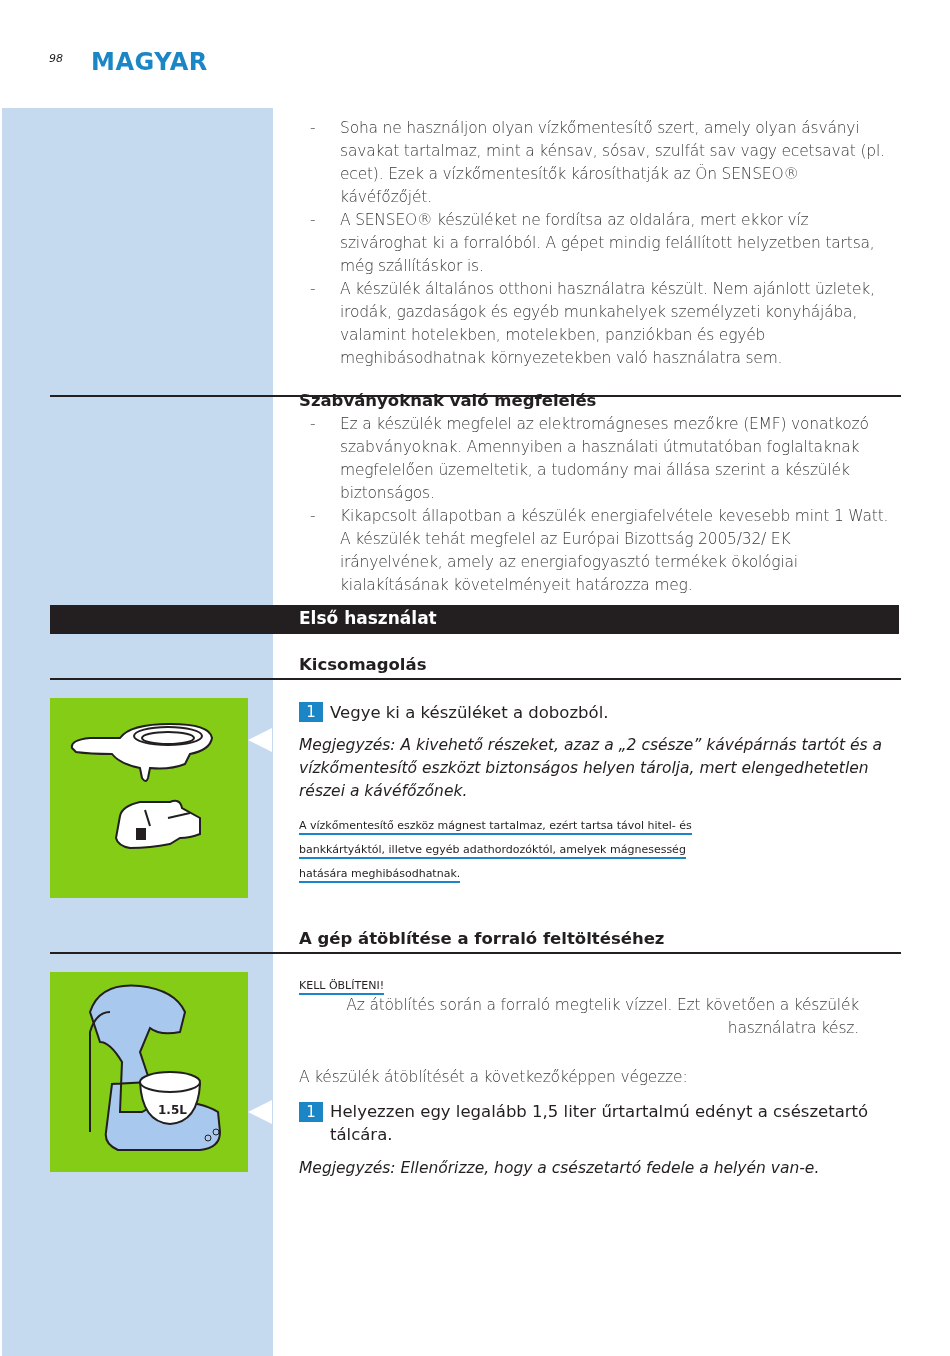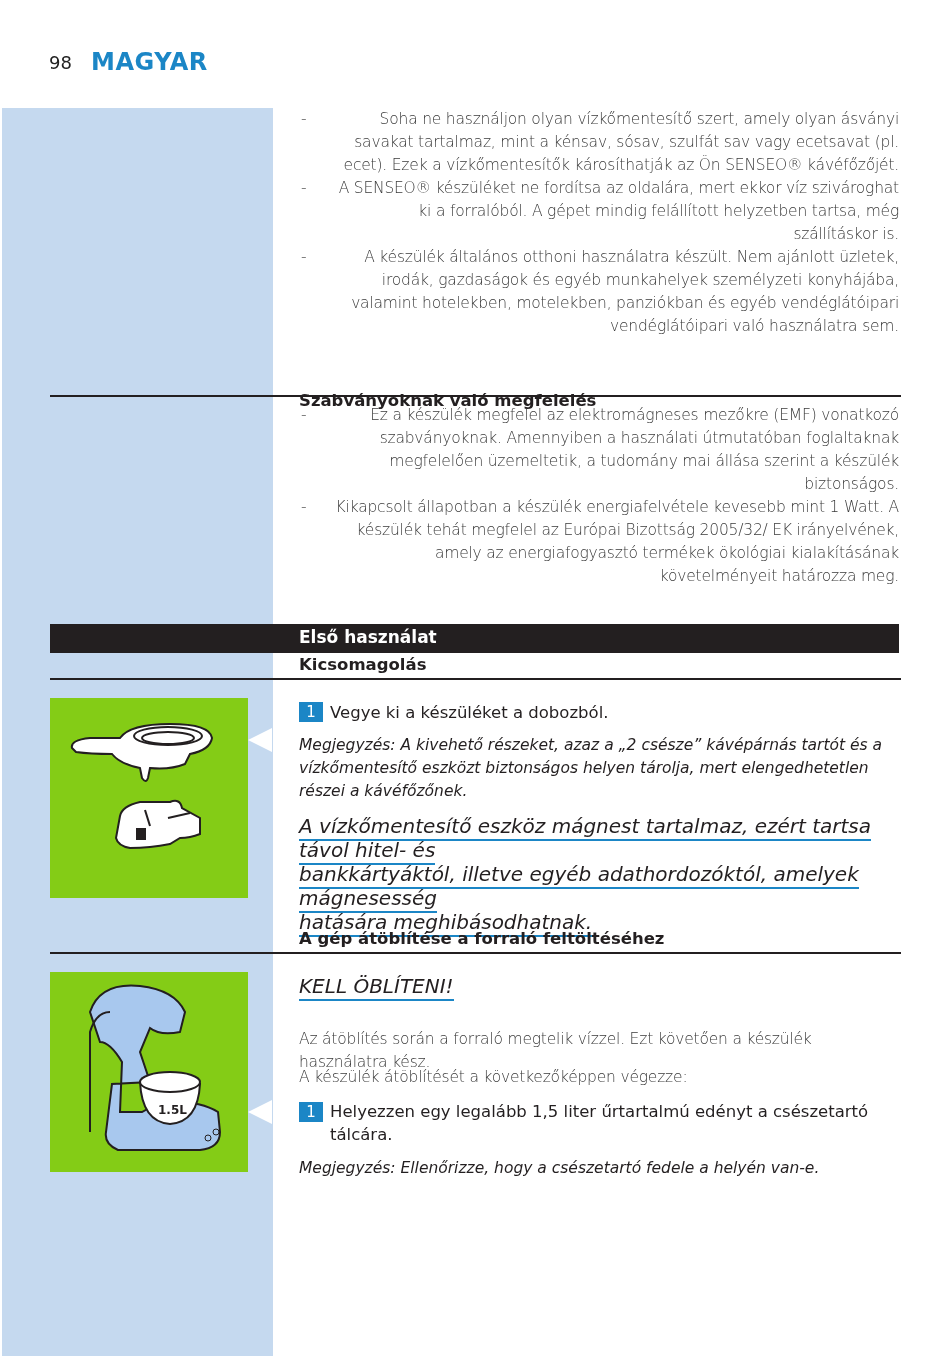--- a/index.html
+++ b/index.html
@@ -1,51 +1,51 @@
 <!DOCTYPE html>
 <html><head>
 <meta charset="utf-8">
 <style>
   html, body { margin:0; padding:0; }
   body { width:950px; height:1356px; position:relative; background:#ffffff; overflow:hidden;
          font-family:"DejaVu Sans", sans-serif; color:#231f20; }
   .sidebar { position:absolute; left:2px; top:108px; width:271px; height:1248px; background:#c5d9ef; }
-  .page-num { position:absolute; left:49px; top:52px; font-size:18px; color:#222; }
+  .page-num { position:absolute; left:49px; top:52px; font-size:11px; color:#222;font-style:italic; }
   .lang { position:absolute; left:91px; top:48px; font-size:24px; font-weight:bold; color:#1b86c6; letter-spacing:0.5px; }
   .txt { position:absolute; left:299px; width:600px; font-size:16.5px; line-height:23px; color:#2b2b2b; font-weight:300; }
   .light { font-family:"DejaVu Sans", sans-serif; font-size:15.5px; color:#3a3a3a; letter-spacing:-0.2px; }
-  ul.dash { list-style:none; margin:0; padding:0;text-align:right; }
+  ul.dash { list-style:none; margin:9px; padding:0; }
   ul.dash li { position:relative; padding-left:32px; }
   ul.dash li::before { content:"-"; position:absolute; left:2px; top:0; }
   .h2 { position:absolute; left:299px; font-size:16.5px; font-weight:bold; color:#231f20; }
   .rule { position:absolute; left:50px; width:851px; height:2px; background:#231f20; }
-  .bar { position:absolute; left:50px; top:624px; width:849px; height:29px; background:#231f20; }
+  .bar { position:absolute; left:50px; top:605px; width:849px; height:29px; background:#231f20; }
   .bar-title { position:absolute; left:249px; top:3px; font-size:17px; font-weight:bold; color:#fff; }
   .illus { position:absolute; left:50px; width:198px; background:#84cc16; }
   .pointer { position:absolute; width:0; height:0; border-top:12px solid transparent; border-bottom:12px solid transparent; border-right:24px solid #ffffff; }
   .step { position:absolute; left:299px; font-size:16.5px; color:#231f20; }
   .num { display:inline-block; background:#1b86c6; color:#fff; width:24px; height:20px; text-align:center; line-height:20px; font-size:15px; margin-right:7px; vertical-align:1px; }
   .note { position:absolute; left:299px; width:605px; font-style:italic; font-size:15.5px; line-height:23px; color:#231f20; }
   .ul-blue { text-decoration:none; border-bottom:2px solid #1b86c6; padding-bottom:1px; }
-  .warn { position:absolute; left:299px; width:605px; font-size:20px; line-height:24px; color:#231f20;font-style:italic; }
+  .warn { position:absolute; left:299px; width:605px; font-size:11px; line-height:24px; color:#231f20; }
   .warn p { margin:0; }
 </style>
 </head>
 <body>
 
 <div class="sidebar"></div>
 
 <div class="page-num">98</div>
 <div class="lang">MAGYAR</div>
 
 <div class="txt light" style="top:108px;">
   <ul class="dash">
     <li>Soha ne használjon olyan vízkőmentesítő szert, amely olyan ásványi savakat tartalmaz, mint a kénsav, sósav, szulfát sav vagy ecetsavat (pl. ecet). Ezek a vízkőmentesítők károsíthatják az Ön SENSEO® kávéfőzőjét.</li>
     <li>A SENSEO® készüléket ne fordítsa az oldalára, mert ekkor víz szivároghat ki a forralóból. A gépet mindig felállított helyzetben tartsa, még szállításkor is.</li>
-    <li>A készülék általános otthoni használatra készült. Nem ajánlott üzletek, irodák, gazdaságok és egyéb munkahelyek személyzeti konyhájába, valamint hotelekben, motelekben, panziókban és egyéb vendéglátóipari vendéglátóipari való használatra sem.</li>
+    <li>A készülék általános otthoni használatra készült. Nem ajánlott üzletek, irodák, gazdaságok és egyéb munkahelyek személyzeti konyhájába, valamint hotelekben, motelekben, panziókban és egyéb meghibásodhatnak környezetekben való használatra sem.</li>
   </ul>
 </div>
 
 <div class="h2" style="top:391px;">Szabványoknak való megfelelés</div>
 <div class="rule" style="top:395px;"></div>
 <div class="txt light" style="top:404px;">
   <ul class="dash">
     <li>Ez a készülék megfelel az elektromágneses mezőkre (EMF) vonatkozó szabványoknak. Amennyiben a használati útmutatóban foglaltaknak megfelelően üzemeltetik, a tudomány mai állása szerint a készülék biztonságos.</li>
     <li>Kikapcsolt állapotban a készülék energiafelvétele kevesebb mint 1 Watt. A készülék tehát megfelel az Európai Bizottság 2005/32/ EK irányelvének, amely az energiafogyasztó termékek ökológiai kialakításának követelményeit határozza meg.</li>
   </ul>
@@ -98,21 +98,21 @@
     <text x="108" y="142" font-family="DejaVu Sans, sans-serif" font-size="12" font-weight="bold" fill="#231f20">1.5L</text>
     <circle cx="158" cy="166" r="3" fill="none" stroke="#231f20"></circle>
     <circle cx="166" cy="160" r="3" fill="none" stroke="#231f20"></circle>
   </svg>
   <div class="pointer" style="left:198px; top:128px;"></div>
 </div>
 
 <div class="warn" style="top:974px;">
   <p><span class="ul-blue">KELL ÖBLÍTENI!</span></p>
 </div>
-<div class="txt light" style="top:1028px; width:560px;">Az átöblítés során a forraló megtelik vízzel. Ezt követően a készülék használatra kész.</div>
+<div class="txt light" style="top:994px; width:560px;text-align:right;">Az átöblítés során a forraló megtelik vízzel. Ezt követően a készülék használatra kész.</div>
 <div class="txt light" style="top:1066px;">A készülék átöblítését a következőképpen végezze:</div>
 
 <div class="step" style="top:1100px; width:600px; line-height:23px;">
   <div style="display:flex;">
     <span class="num" style="flex:none; margin-top:2px;">1</span>
     <span style="width:540px;">Helyezzen egy legalább 1,5 liter űrtartalmú edényt a csészetartó tálcára.</span>
   </div>
 </div>
 <div class="note" style="top:1157px;">Megjegyzés: Ellenőrizze, hogy a csészetartó fedele a helyén van-e.</div>
 

